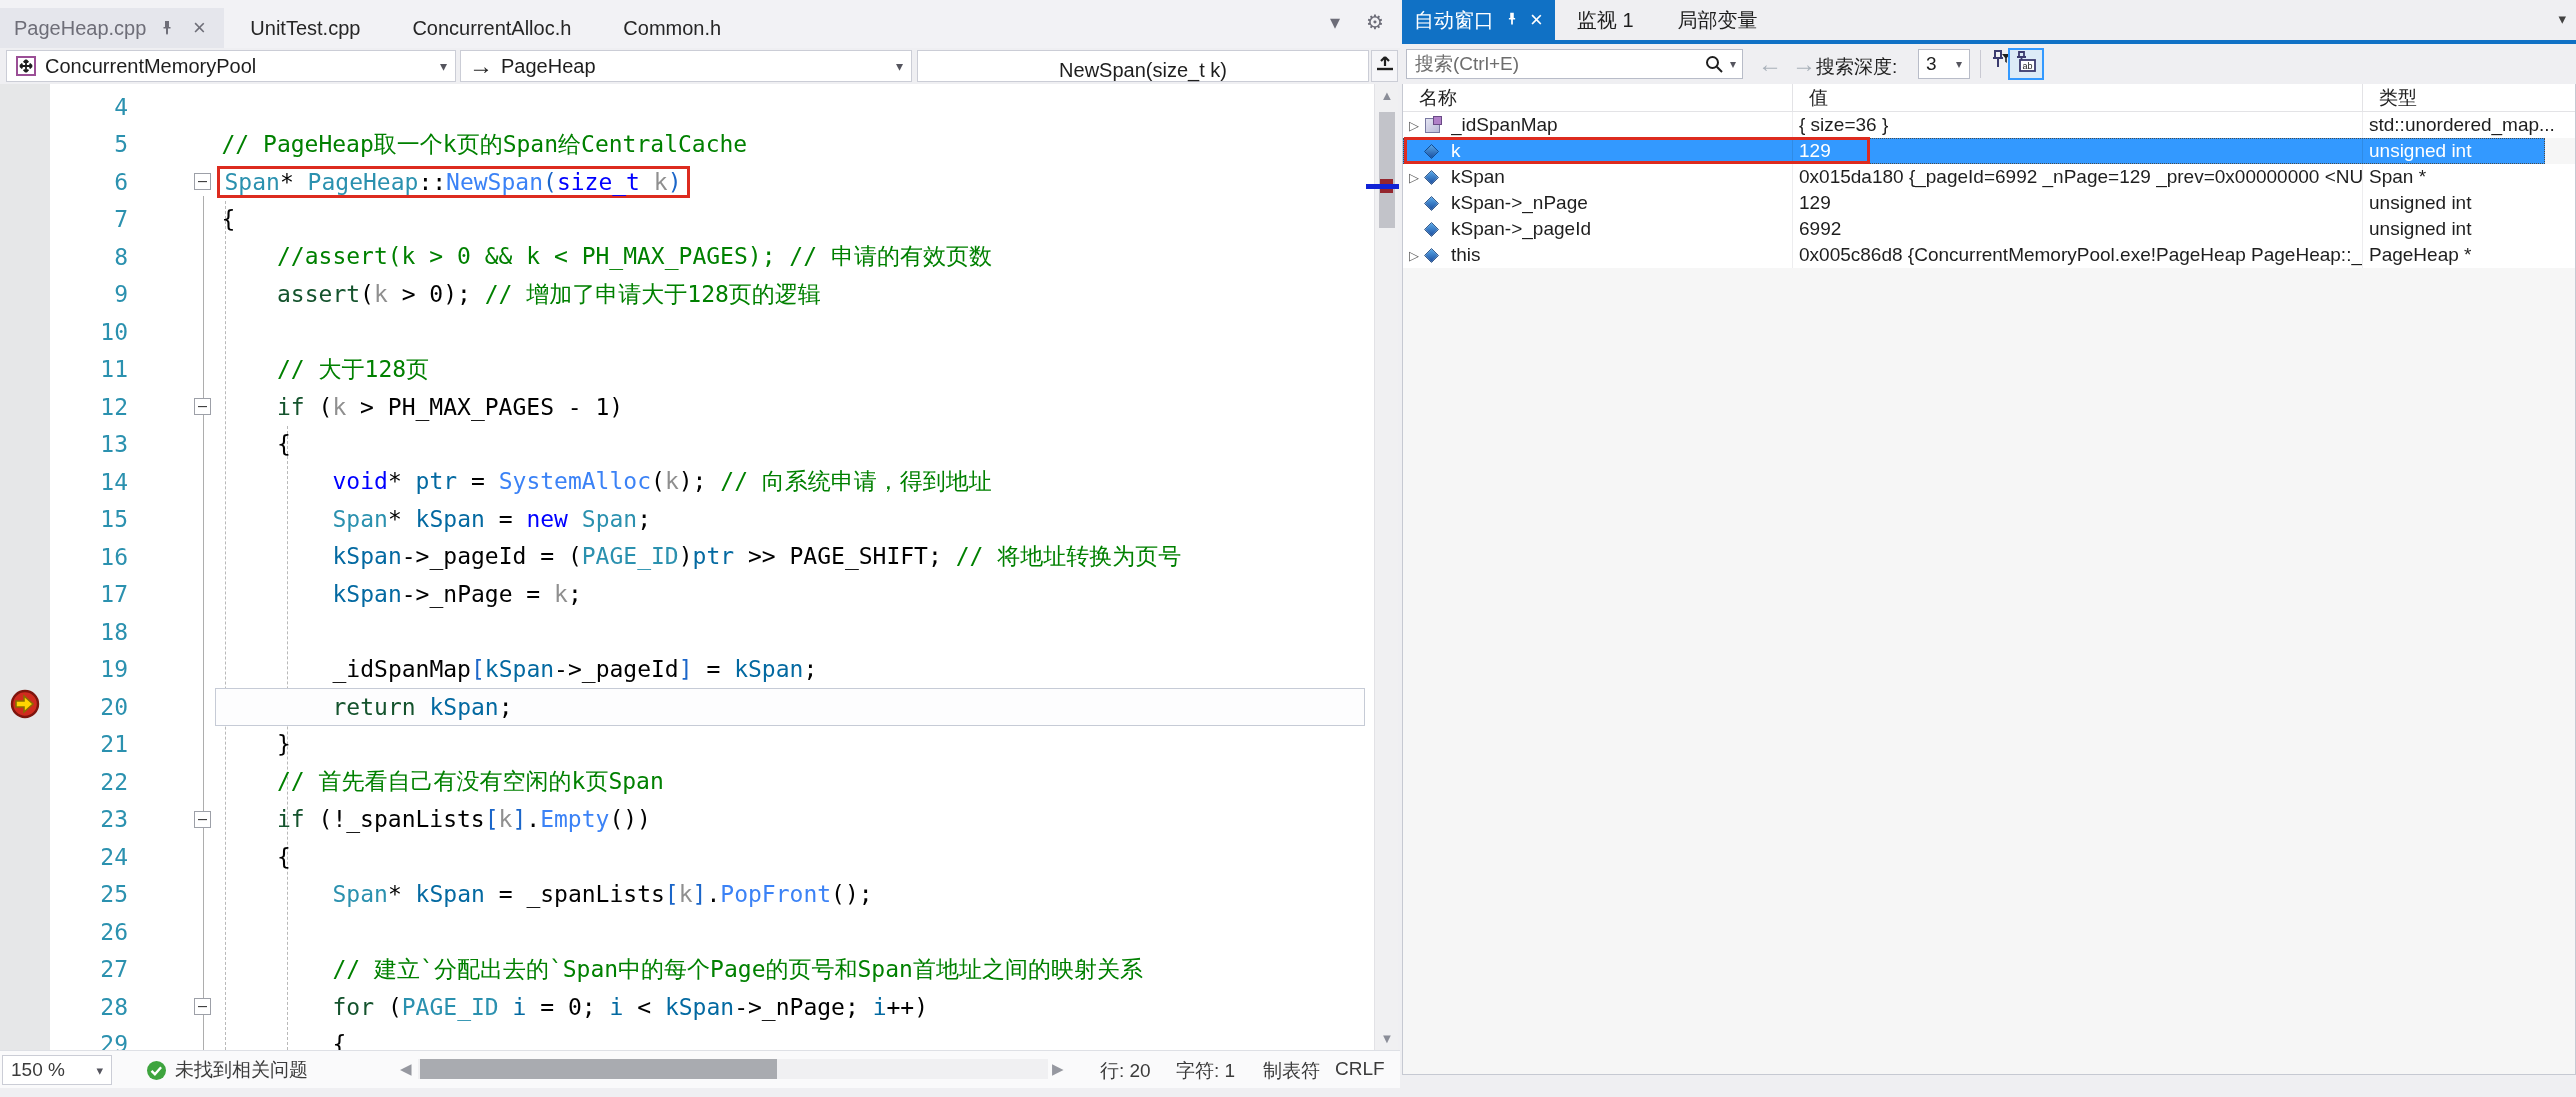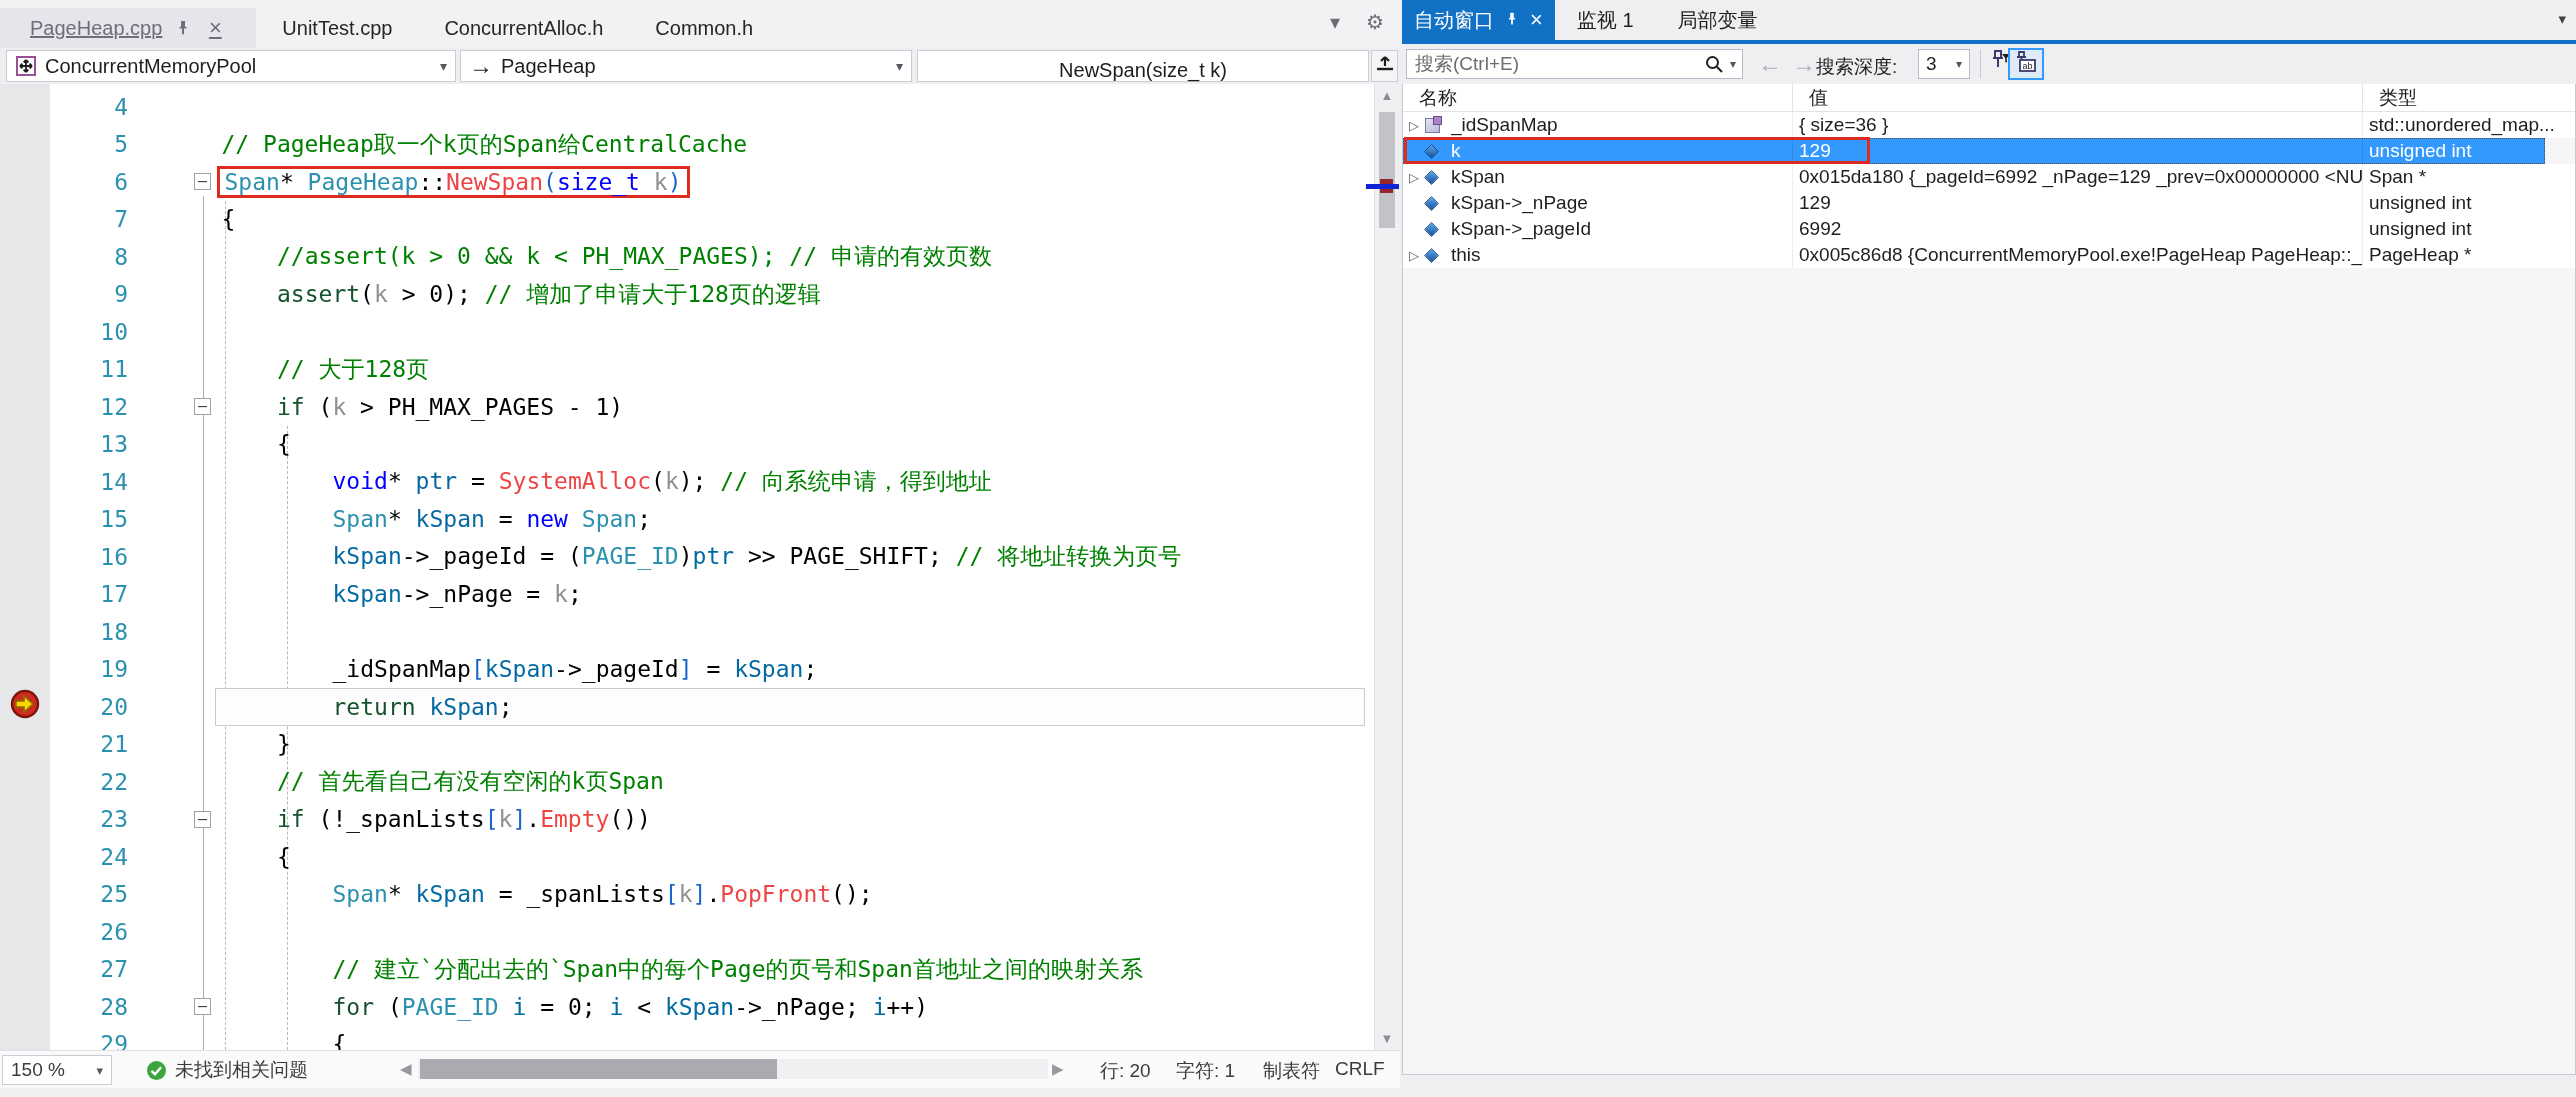--- a/index.html
+++ b/index.html
@@ -8,41 +8,41 @@
     position:relative; width:2576px; height:1097px;
     background:#EFEFF2; overflow:hidden;
     font-family:"Liberation Sans", sans-serif; color:#1E1E1E;
     -webkit-font-smoothing:antialiased;
   }
   
   #editor-pane { position:absolute; left:0; top:0; width:1400px; height:1097px; }
 
   #doc-tabbar { position:absolute; left:0; top:0; width:1400px; height:48px; background:#F2F2F5; display:flex; align-items:flex-end; }
   .dtab { height:40px; display:flex; align-items:center; padding:0 26px; font-size:20px; color:#262626; cursor:default; }
-  .dtab.active { background:#E5E6EC; color:#6E6E78; padding:0 30px; gap:10px;text-decoration:underline; }
+  .dtab.active { background:#E5E6EC; color:#6E6E78; padding:0 14px; gap:10px; }
   .dtab .pin-ic, .dtab .close-ic { width:22px; height:22px; display:flex; align-items:center; justify-content:center; color:#6E6E78; }
   .close-ic { font-size:22px; line-height:22px; }
   #editor-top-icons { position:absolute; right:16px; top:10px; display:flex; gap:26px; color:#6D6D78; font-size:20px; }
 
   #navbar { position:absolute; left:0; top:48px; width:1400px; height:36px; background:#EFEFF2; }
   .navdd { position:absolute; top:2px; height:32px; background:#FFFFFF; border:1px solid #CBCDD6; display:flex; align-items:center; padding:0 8px; font-size:20px; gap:8px; }
   .navdd .caret { margin-left:auto; color:#55555E; font-size:14px; }
   #split-btn { position:absolute; top:2px; left:1371px; width:27px; height:32px; background:#F5F5F8; border:1px solid #CBCDD6; display:flex; align-items:center; justify-content:center; }
 
   #code-area { position:absolute; left:0; top:84px; width:1374px; height:966px; background:#FFFFFF; overflow:hidden; }
   #bp-margin { position:absolute; left:0; top:0; width:50px; height:100%; background:#E6E7E8; }
   #code-lines { position:absolute; left:0; top:4px; width:100%; }
   .code-line { position:relative; display:flex; height:37.5px; align-items:center; font-family:"DejaVu Sans Mono", monospace; font-size:23px; white-space:pre; }
   .c-margin { width:50px; height:100%; flex:none; display:flex; align-items:center; justify-content:center; }
   .c-num { width:78px; flex:none; text-align:right; color:#2B91AF; z-index:2; }
   .c-fold { width:86px; flex:none; display:flex; justify-content:flex-end; align-items:center; z-index:2; }
   .foldbox { width:17px; height:17px; margin-right:3px; border:1px solid #9DA0A8; background:#FFFFFF; color:#3B3B3B; font-size:15px; line-height:14px; text-align:center; }
   .c-text { z-index:2; }
   .s-cm{color:#008000} .s-ct{color:#14532d} .s-kw{color:#0000FF} .s-ty{color:#2B91AF}
-  .s-fn{color:#ef4444} .s-lv{color:#0369a1} .s-pa{color:#8F8F8F} .s-tx{color:#010101} .s-br{color:#1B66C9}
+  .s-fn{color:#3b82f6} .s-lv{color:#0369a1} .s-pa{color:#8F8F8F} .s-tx{color:#010101} .s-br{color:#1B66C9}
   .line-redbox { display:inline-block; border:3px solid #DD2B1F; padding:0px 5px; margin:-4px 0 -4px -5px; }
   .cur-line-bg { position:absolute; left:215px; width:1150px; top:0px; height:100%; background:#FDFDFE; border:1px solid #C6CBD6; z-index:1; }
   .guide { position:absolute; width:0; border-left:1px dashed #B9B9B9; z-index:0; }
   .foldline { position:absolute; width:0; border-left:1px solid #ADADAD; z-index:0; }
 
   #v-scroll { position:absolute; left:1374px; top:84px; width:24px; height:966px; background:#F0F0F2; border-left:1px solid #E2E2E6; }
   #v-thumb { position:absolute; left:4px; top:28px; width:16px; height:116px; background:#C2C3C9; }
   #v-bluemark { position:absolute; left:-9px; top:100px; width:33px; height:5px; background:#1023D6; }
   #v-redmark { position:absolute; left:5px; top:95px; width:13px; height:14px; background:#94262E; }
   .v-arrow { position:absolute; left:0; width:24px; text-align:center; color:#8A8D98; font-size:13px; }

